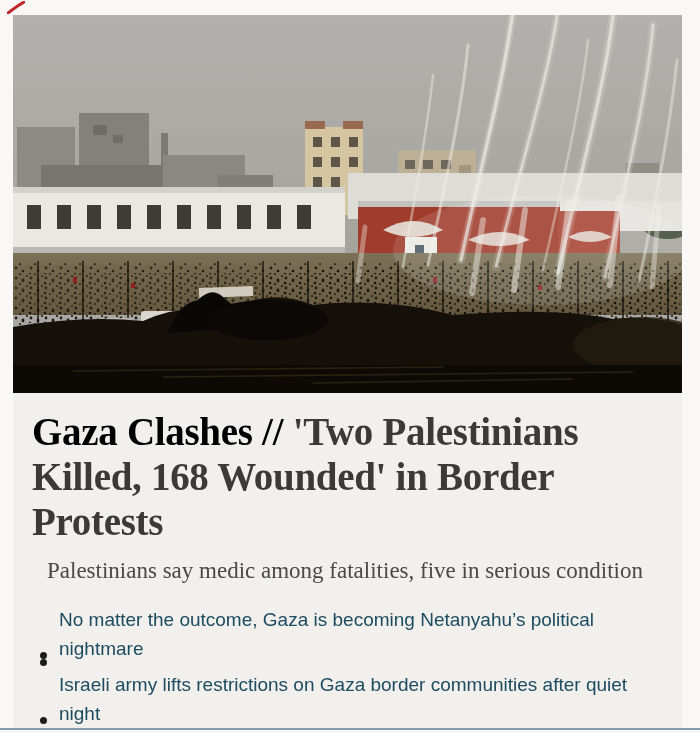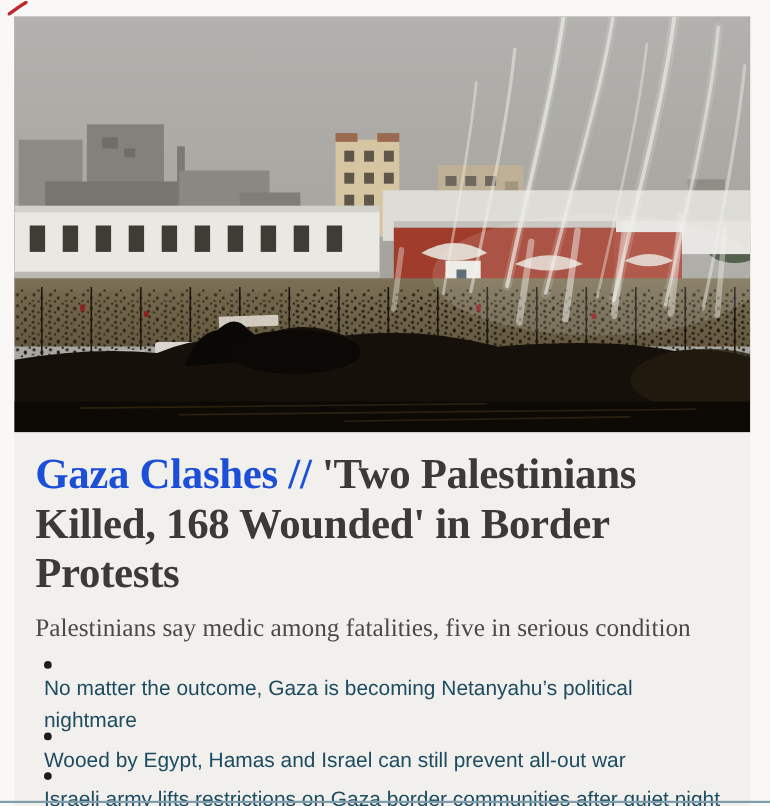--- a/index.html
+++ b/index.html
@@ -18,32 +18,32 @@
     background:#a8a7a3;cursor:pointer;
   }
   .photo svg{display:block;width:100%;height:100%;}
   .content{padding:0 24px 0 19px;}
   h1{
     margin:16px 0 0 0;
     font-family:"Liberation Serif","DejaVu Serif",serif;
     font-size:39px;line-height:45px;font-weight:700;
     color:#3b3a39;letter-spacing:-0.3px;cursor:pointer;
   }
-  h1 .kicker{color:#1d4ed8;}
+  h1 .kicker{color:#000000;}
   h2{
     margin:13px 0 0 0;
     font-family:"Liberation Serif","DejaVu Serif",serif;
-    font-size:23px;line-height:27px;font-weight:400;color:#4b4946;
+    font-size:23px;line-height:27px;font-weight:400;color:#4b4946;text-align:center;
   }
   ul.related{
     list-style:none;margin:21px 0 0 0;padding:0 0 0 8px;
   }
   ul.related li{
-    display:flex;align-items:flex-start;
-    font-size:19px;line-height:29px;color:#1d4b60;cursor:pointer;flex-direction:column;
+    display:flex;align-items:flex-end;
+    font-size:19px;line-height:29px;color:#1d4b60;cursor:pointer;
   }
   ul.related .dot{
     width:7px;height:7px;border-radius:50%;background:#1c1c1c;
     flex:0 0 auto;margin-right:12px;position:relative;top:-4px;
   }
   .bottom-rule{
     position:absolute;left:0;right:0;top:728px;height:0;
     border-top:2px solid #7f9dab;
   }
 </style>
@@ -220,21 +220,20 @@
 
     <h2>Palestinians say medic among fatalities, five in serious condition</h2>
 
     <ul class="related">
       <li>
         <span class="dot"></span>
         <span>No matter the outcome, Gaza is becoming Netanyahu’s political nightmare</span>
       </li>
       <li>
         <span class="dot"></span>
-        <span>Wooed by Egypt, Hamas and Israel can still prevent all-out war</span>
       </li>
       <li>
         <span class="dot"></span>
         <span>Israeli army lifts restrictions on Gaza border communities after quiet night</span>
       </li>
     </ul>
 
   </div>
 </div>
 

